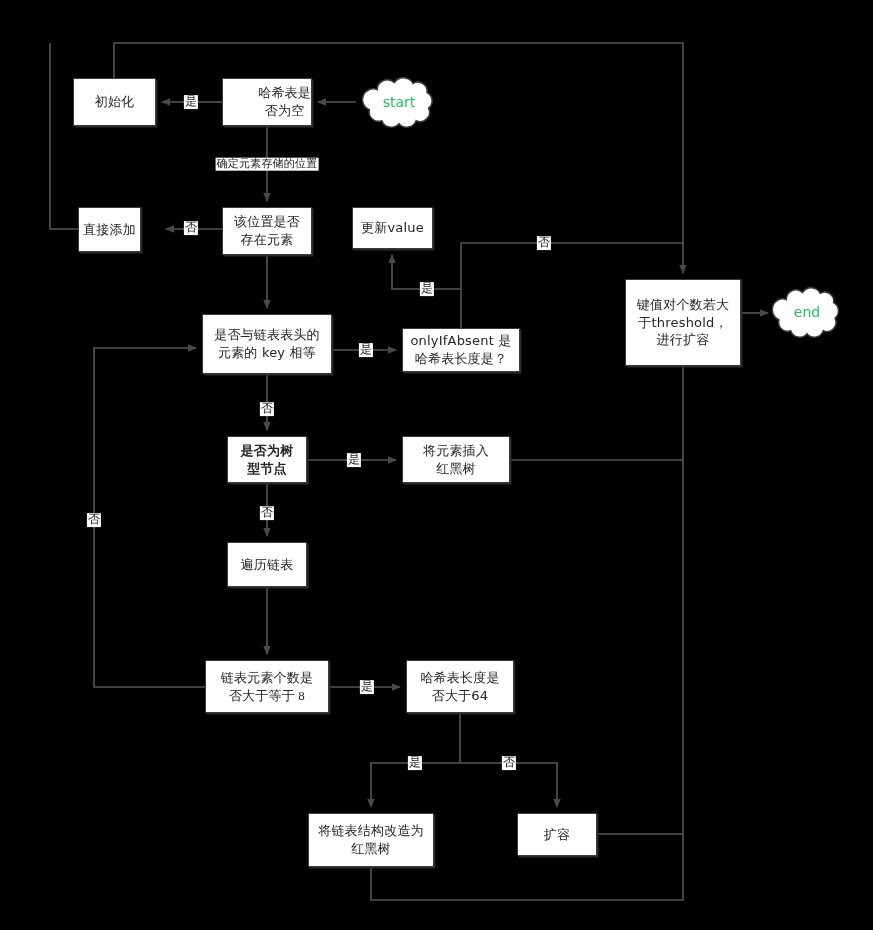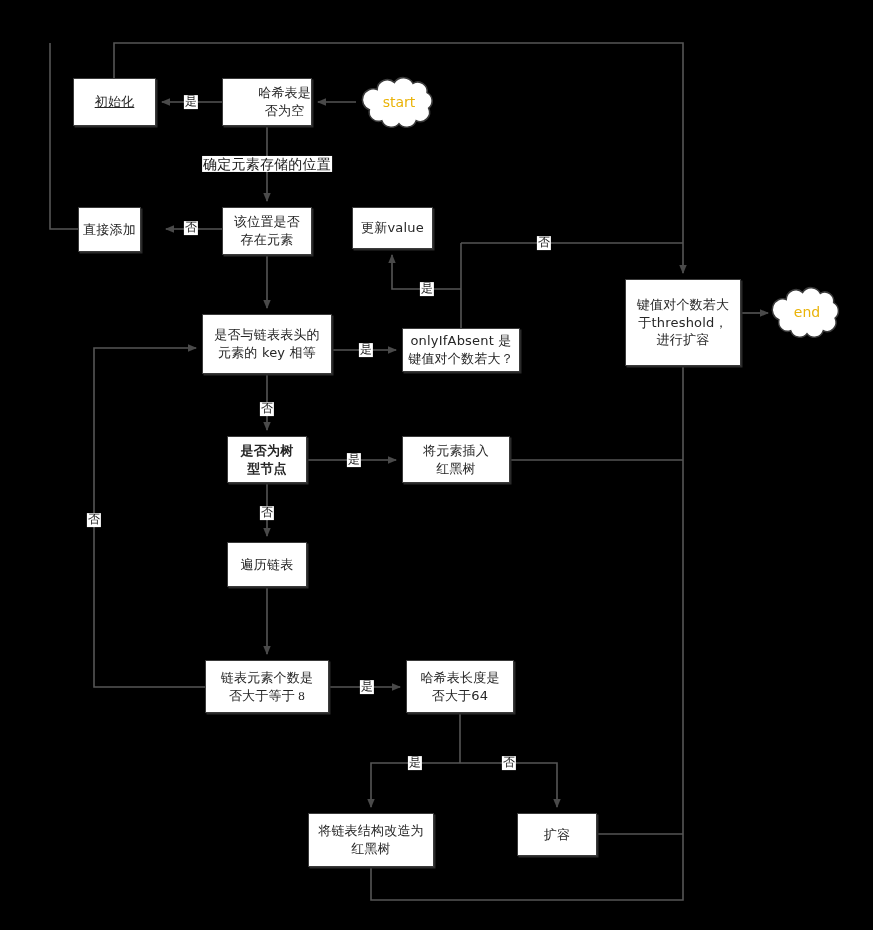--- a/index.html
+++ b/index.html
@@ -33,21 +33,21 @@
     justify-content: center;
     text-align: center;
     font-size: 13px;
     line-height: 1.35;
     white-space: pre-line;
     letter-spacing: 0.2px;
   }
   .cloud {
     position: absolute;
     box-sizing: border-box;
-    color: #eab308;
+    color: #22c55e;
     display: flex;
     align-items: center;
     justify-content: center;
     font-size: 14px;
   }
   .cloud .cloud-shape {
     position: absolute;
     left: 0; top: 0;
     width: 100%;
     height: 100%;
@@ -61,21 +61,21 @@
     background: #ffffff;
     color: #1a1a1a;
     font-size: 12px;
     line-height: 1.15;
     padding: 0px 1px;
     white-space: nowrap;
     transform: translate(-50%, -50%);
     letter-spacing: 0.2px;
   }
   .edge-label.wide {
-    font-size: 14px;
+    font-size: 11px;
     padding: 0 1px;
   }
 </style>
 </head>
 <body>
 
 <div id="canvas">
 
   <svg class="edges" viewBox="0 0 873 930">
     <defs>
@@ -113,29 +113,29 @@
 
   <div id="node-layer">
       <div class="cloud" style="left: 360px; top: 74px; width: 78px; height: 56px;">
         <svg class="cloud-shape" viewBox="0 0 100 72" preserveAspectRatio="none">
           <path d="M22,20 A13,13 0 0,1 44,11 A14,14 0 0,1 68,12 A12,12 0 0,1 86,24 A12,12 0 0,1 88,44 A12,12 0 0,1 72,60 A13,13 0 0,1 50,64 A13,13 0 0,1 28,60 A12,12 0 0,1 12,46 A13,13 0 0,1 22,20 Z" fill="#ffffff" stroke="#3a3a3a" stroke-width="2"></path>
         </svg>
         <span class="cloud-label">start</span>
       </div>
       <div class="node" style="left: 222px; top: 78px; width: 90px; height: 48px; justify-content: flex-end;"><span>哈希表是
 否为空</span></div>
-      <div class="node" style="left: 73px; top: 78px; width: 83px; height: 48px; text-decoration: underline;"><span>初始化</span></div>
+      <div class="node" style="left: 73px; top: 78px; width: 83px; height: 48px;"><span>初始化</span></div>
       <div class="node" style="left: 222px; top: 207px; width: 90px; height: 48px;"><span>该位置是否
 存在元素</span></div>
       <div class="node" style="left: 78px; top: 207px; width: 63px; height: 45px;"><span>直接添加</span></div>
       <div class="node" style="left: 352px; top: 207px; width: 81px; height: 42px;"><span>更新value</span></div>
       <div class="node" style="left: 202px; top: 314px; width: 130px; height: 60px;"><span>是否与链表表头的
 元素的 key 相等</span></div>
       <div class="node" style="left: 402px; top: 328px; width: 118px; height: 44px;"><span>onlyIfAbsent 是
-键值对个数若大？</span></div>
+哈希表长度是？</span></div>
       <div class="node" style="left: 227px; top: 436px; width: 80px; height: 47px; font-weight: bold;"><span>是否为树
 型节点</span></div>
       <div class="node" style="left: 402px; top: 436px; width: 108px; height: 47px;"><span>将元素插入
 红黑树</span></div>
       <div class="node" style="left: 227px; top: 542px; width: 80px; height: 45px;"><span>遍历链表</span></div>
       <div class="node" style="left: 205px; top: 660px; width: 124px; height: 53px; font-family: Liberation Serif, serif;"><span>链表元素个数是
 否大于等于 8</span></div>
       <div class="node" style="left: 406px; top: 660px; width: 108px; height: 53px;"><span>哈希表长度是
 否大于64</span></div>
       <div class="node" style="left: 308px; top: 813px; width: 126px; height: 54px;"><span>将链表结构改造为

